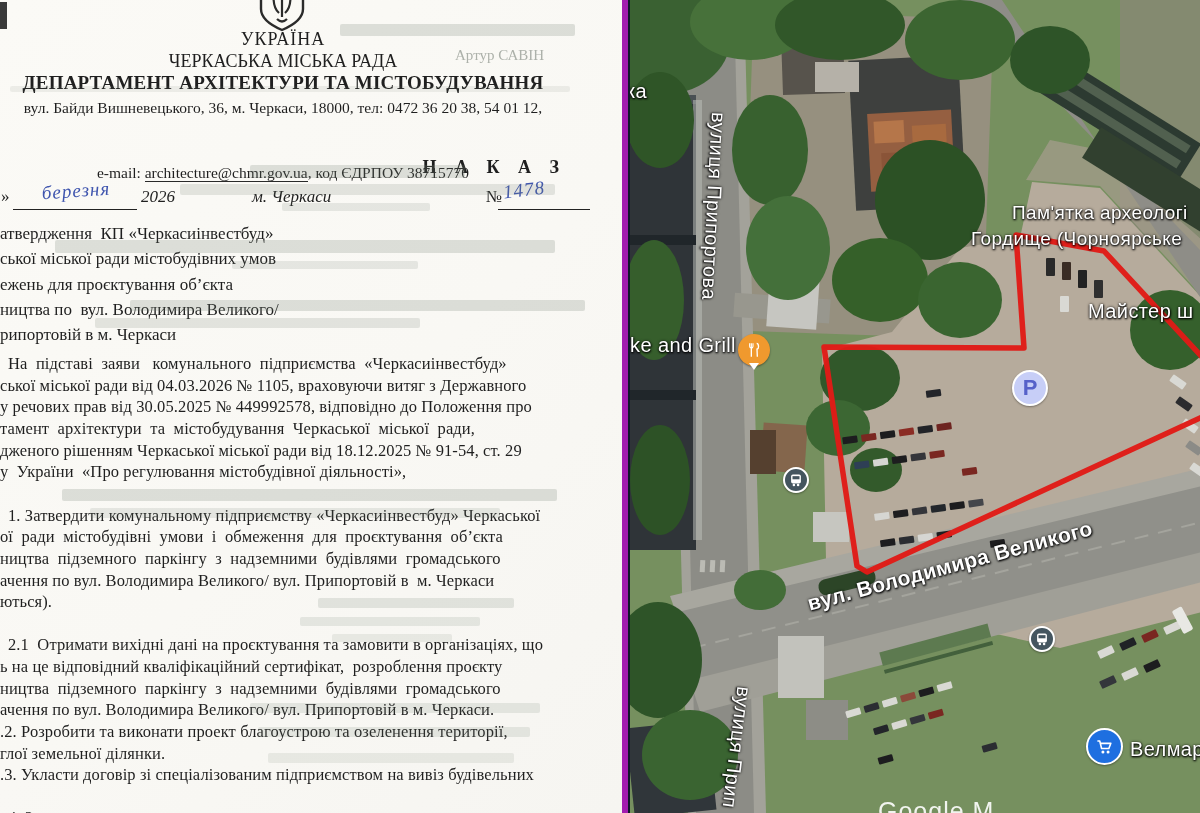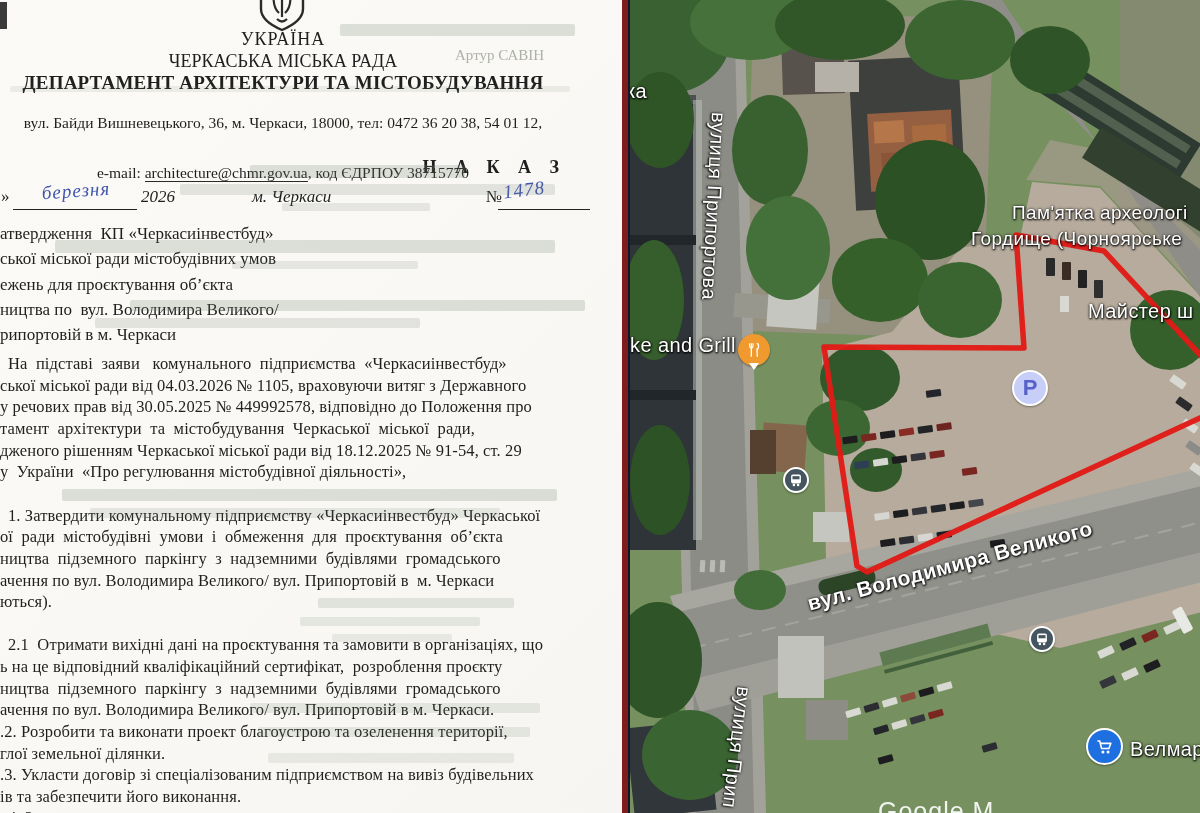--- a/index.html
+++ b/index.html
@@ -1,31 +1,31 @@
 <!DOCTYPE html>
 <html><head>
 <meta charset="utf-8">
 <style>
   :root{
     --red:#e01b17; --pbg:#c7cef7; --pfg:#5661c9; --grill:#f0992e;
     --velmart:#1e6fe0; --busbg:#44555f; --ink:#1f1f1f; --blue-ink:#3f55ae;
   }
   *{margin:0;padding:0;box-sizing:border-box;}
   html,body{width:1200px;height:813px;overflow:hidden;background:#ffffff;}
-  #stage{position:relative;width:1200px;height:813px;font-family:"Liberation Serif",serif;background:#7f1d1d;}
+  #stage{position:relative;width:1200px;height:813px;font-family:"Liberation Serif",serif;background:#a21caf;}
 
   
   #doc{position:absolute;left:0;top:0;width:622px;height:813px;overflow:hidden;
        background:linear-gradient(135deg,#fbfaf6 0%,#f9f8f4 55%,#f6f5f1 100%);color:var(--ink);}
   .corner-mark{position:absolute;left:0;top:2px;width:7px;height:27px;background:#3a3a3a;}
   .hdr{position:absolute;left:0;width:566px;text-align:center;white-space:nowrap;}
   .hdr-country{top:29px;font-size:18px;letter-spacing:1px;}
   .hdr-council{top:51px;font-size:18px;}
   .hdr-dept{top:72px;font-size:19px;font-weight:bold;letter-spacing:.2px;}
-  .hdr-addr{top:99px;font-size:15.5px;margin-top:15px;}
+  .hdr-addr{top:99px;font-size:15.5px;}
   .hdr-email{top:120px;font-size:15.5px;margin-top:44px;}
   .hdr-email .u{border-bottom:1px solid #2a2a2a;}
   .hdr-order{top:157px;font-size:18px;font-weight:bold;letter-spacing:7px;text-align:right;}
 
   .emblem{position:absolute;left:249px;top:-17px;}
 
   .dline{position:absolute;font-size:17px;}
   .d-quote{left:1px;top:187px;}
   .d-month{left:16px;top:180px;width:120px;text-align:center;color:var(--blue-ink);
            font-style:italic;font-size:19px;transform:rotate(-4deg);letter-spacing:1px;}
@@ -110,21 +110,20 @@
     <div class="bline" style="top:549px">ництва  підземного  паркінгу  з  надземними  будівлями  громадського</div>
     <div class="bline" style="top:571px">ачення по вул. Володимира Великого/ вул. Припортовій в  м. Черкаси</div>
     <div class="bline" style="top:592px">ються).</div>
     <div class="bline ind" style="top:635px">2.1  Отримати вихідні дані на проєктування та замовити в організаціях, що</div>
     <div class="bline" style="top:657px">ь на це відповідний кваліфікаційний сертифікат,  розроблення проєкту</div>
     <div class="bline" style="top:679px">ництва  підземного  паркінгу  з  надземними  будівлями  громадського</div>
     <div class="bline" style="top:700px">ачення по вул. Володимира Великого/ вул. Припортовій в м. Черкаси.</div>
     <div class="bline" style="top:722px">.2. Розробити та виконати проект благоустрою та озеленення території,</div>
     <div class="bline" style="top:744px">глої земельної ділянки.</div>
     <div class="bline" style="top:765px">.3. Укласти договір зі спеціалізованим підприємством на вивіз будівельних</div>
-    <div class="bline" style="top:787px">ів та забезпечити його виконання.</div>
     <div class="bline ind partial" style="top:808px">4. З</div>
 
     <div class="ghost" style="left:340px;top:24px;width:235px;height:12px"></div>
     <div class="ghost-txt" style="left:455px;top:47px">Артур САВІН</div>
     <div class="ghost" style="left:10px;top:86px;width:560px;height:6px;opacity:.5"></div>
     <div class="ghost" style="left:250px;top:165px;width:215px;height:13px"></div>
     <div class="ghost" style="left:180px;top:184px;width:375px;height:11px;opacity:.8"></div>
     <div class="ghost" style="left:282px;top:203px;width:148px;height:8px;opacity:.7"></div>
     <div class="ghost" style="left:55px;top:240px;width:500px;height:13px"></div>
     <div class="ghost" style="left:232px;top:261px;width:186px;height:8px;opacity:.7"></div>

